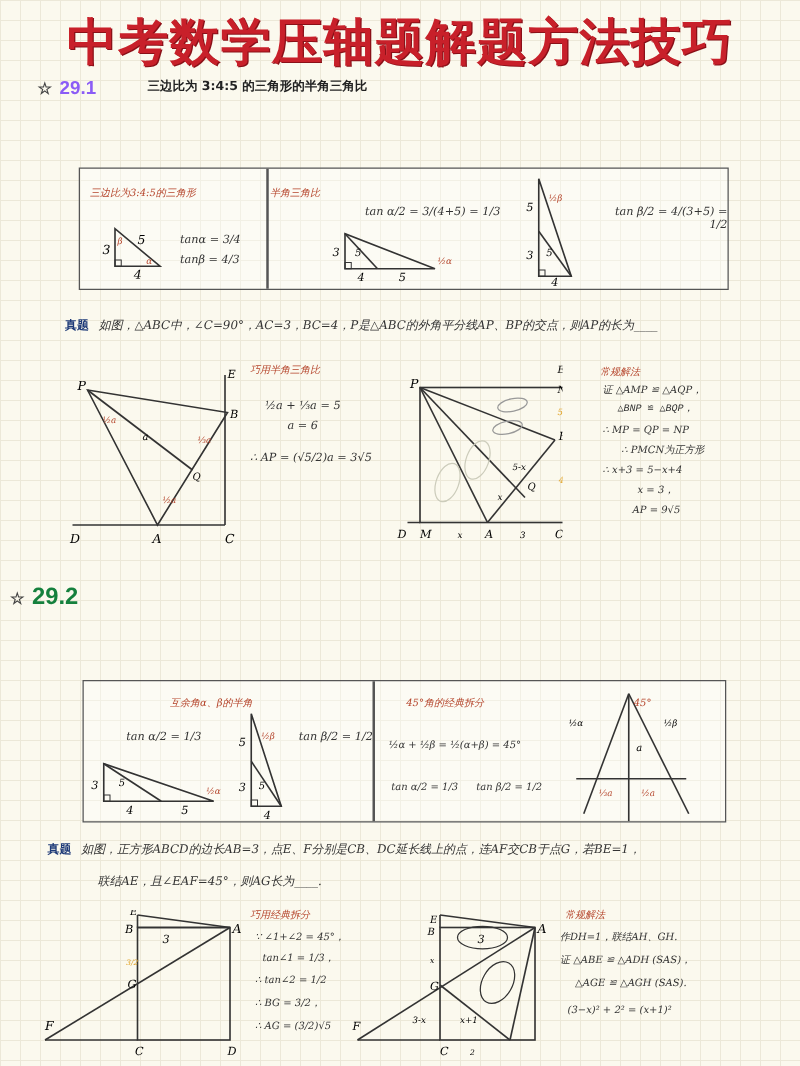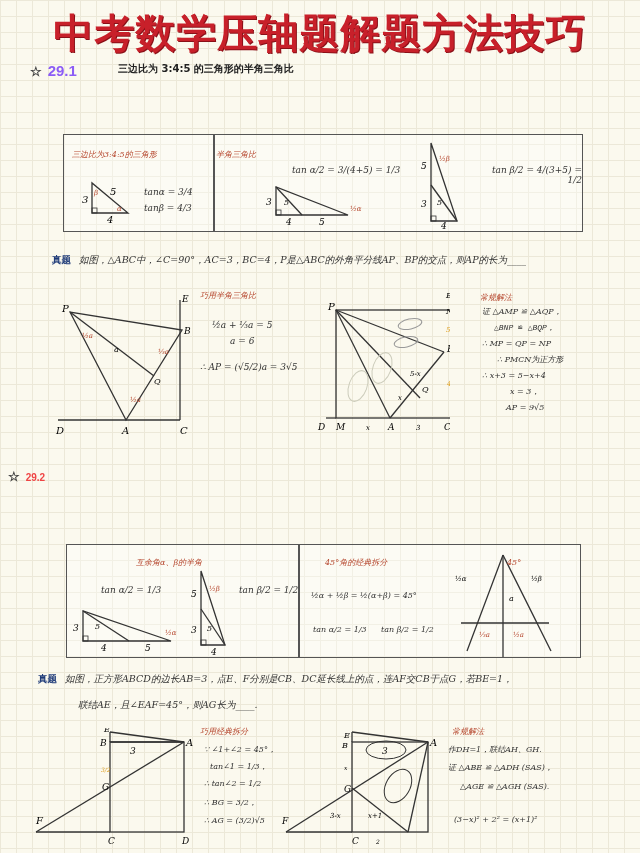--- a/index.html
+++ b/index.html
@@ -16,21 +16,21 @@
   .abs{position:absolute;}
   .main-title{
     left:0;top:6px;width:640px;text-align:center;
     font-family:"DejaVu Sans", sans-serif;font-weight:bold;
     font-size:40px;letter-spacing:1px;color:#c8202a;
     text-shadow:1px 1px 0 #8a1018;
   }
   .sec-head{font-family:"Liberation Sans", sans-serif;font-weight:bold;font-size:15px;}
   .sec-head .star{font-size:13px;margin-right:6px;color:#444;}
   .s1 .num{color:#8b5cf6;}
-  .s2 .num{color:#ef4444;font-size:10px;}
+  .s2 .num{color:#15803d;font-size:19px;}
   .sec-sub{font-family:"DejaVu Sans", sans-serif;font-size:10px;font-weight:bold;color:#222;}
   .box{border:1.5px solid #555;background:rgba(255,255,255,0.35);}
   .hand{font-family:"DejaVu Serif", serif;font-style:italic;color:#333;}
   .red{color:#b5452c;}
   .small{font-size:9px;}
   .tiny{font-size:8px;}
   .problem{font-family:"DejaVu Serif", serif;font-style:italic;font-size:9.5px;color:#333;white-space:nowrap;}
   .problem .tag{font-weight:bold;color:#1e3a78;margin-right:8px;font-style:normal;}
   svg text{font-family:"DejaVu Serif", serif;font-style:italic;}
   .line{line-height:15px;white-space:nowrap;}
@@ -244,13 +244,13 @@
   <text x="102" y="24" font-size="9">3</text>
   <text x="64" y="40" font-size="6">x</text>
   <text x="50" y="88" font-size="7">3-x</text>
   <text x="88" y="88" font-size="7">x+1</text>
   <text x="96" y="114" font-size="6">2</text>
 </svg>
 <div class="abs hand red tiny" style="left:452px;top:726px;">常规解法</div>
 <div class="abs hand tiny line" style="left:448px;top:742px;">作DH=1，联结AH、GH.</div>
 <div class="abs hand tiny line" style="left:448px;top:760px;">证 △ABE ≌ △ADH (SAS)，</div>
 <div class="abs hand tiny line" style="left:460px;top:779px;">△AGE ≌ △AGH (SAS).</div>
-<div class="abs hand tiny line" style="left:454px;top:800px;margin-top:12px;">(3−x)² + 2² = (x+1)²</div>
+<div class="abs hand tiny line" style="left:454px;top:800px;">(3−x)² + 2² = (x+1)²</div>
 
 </body></html>

